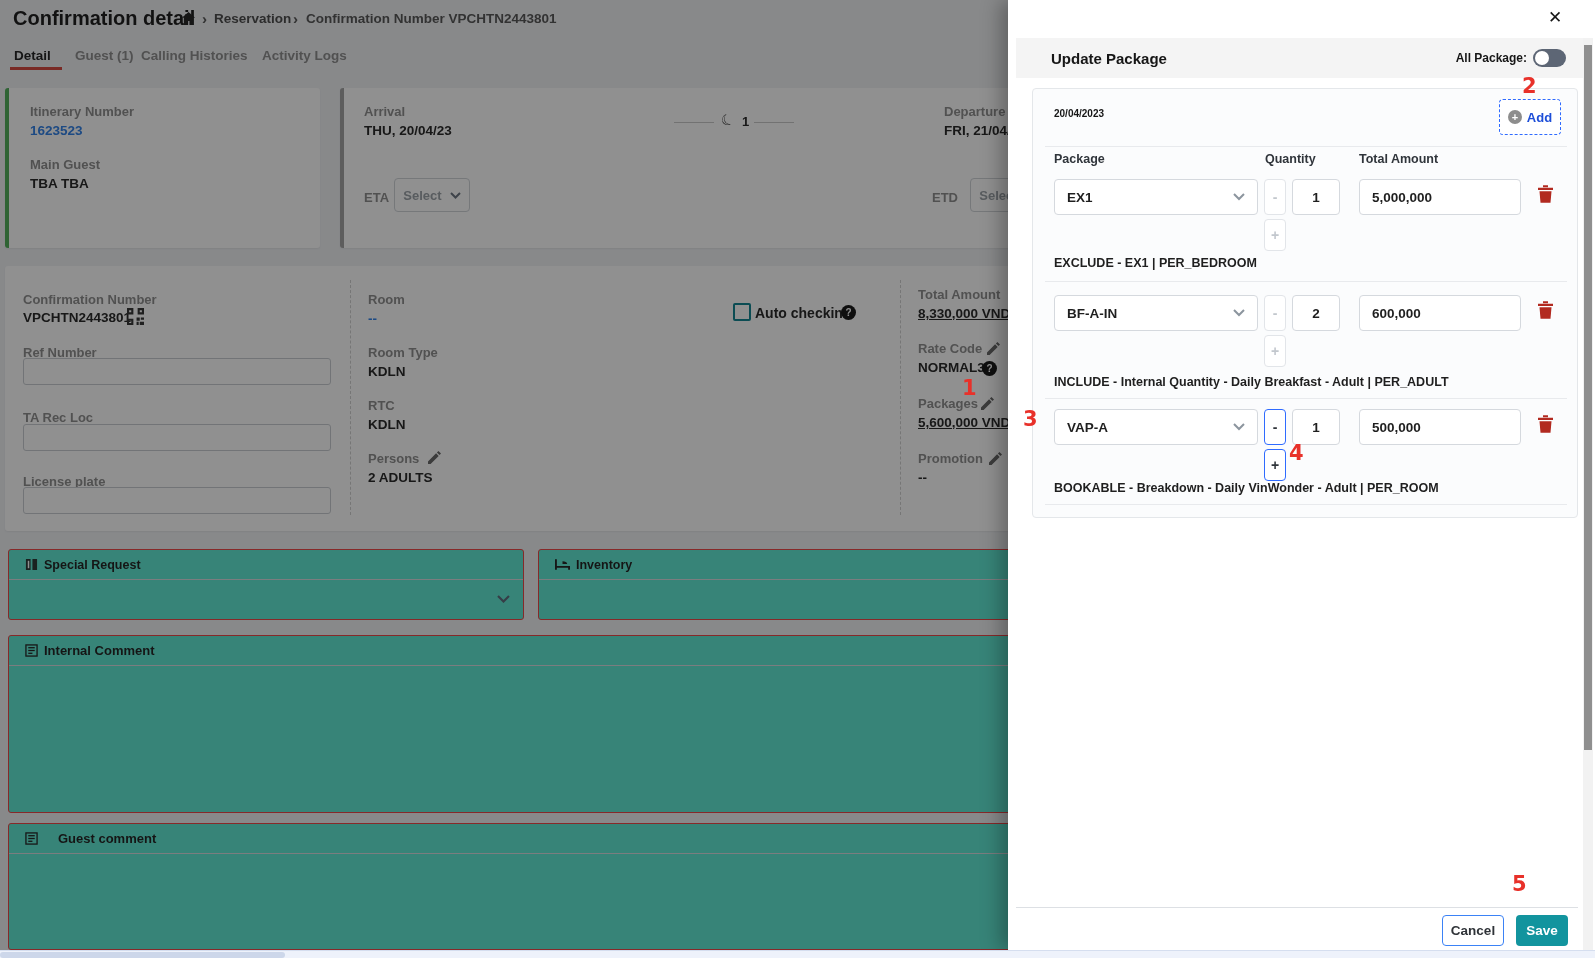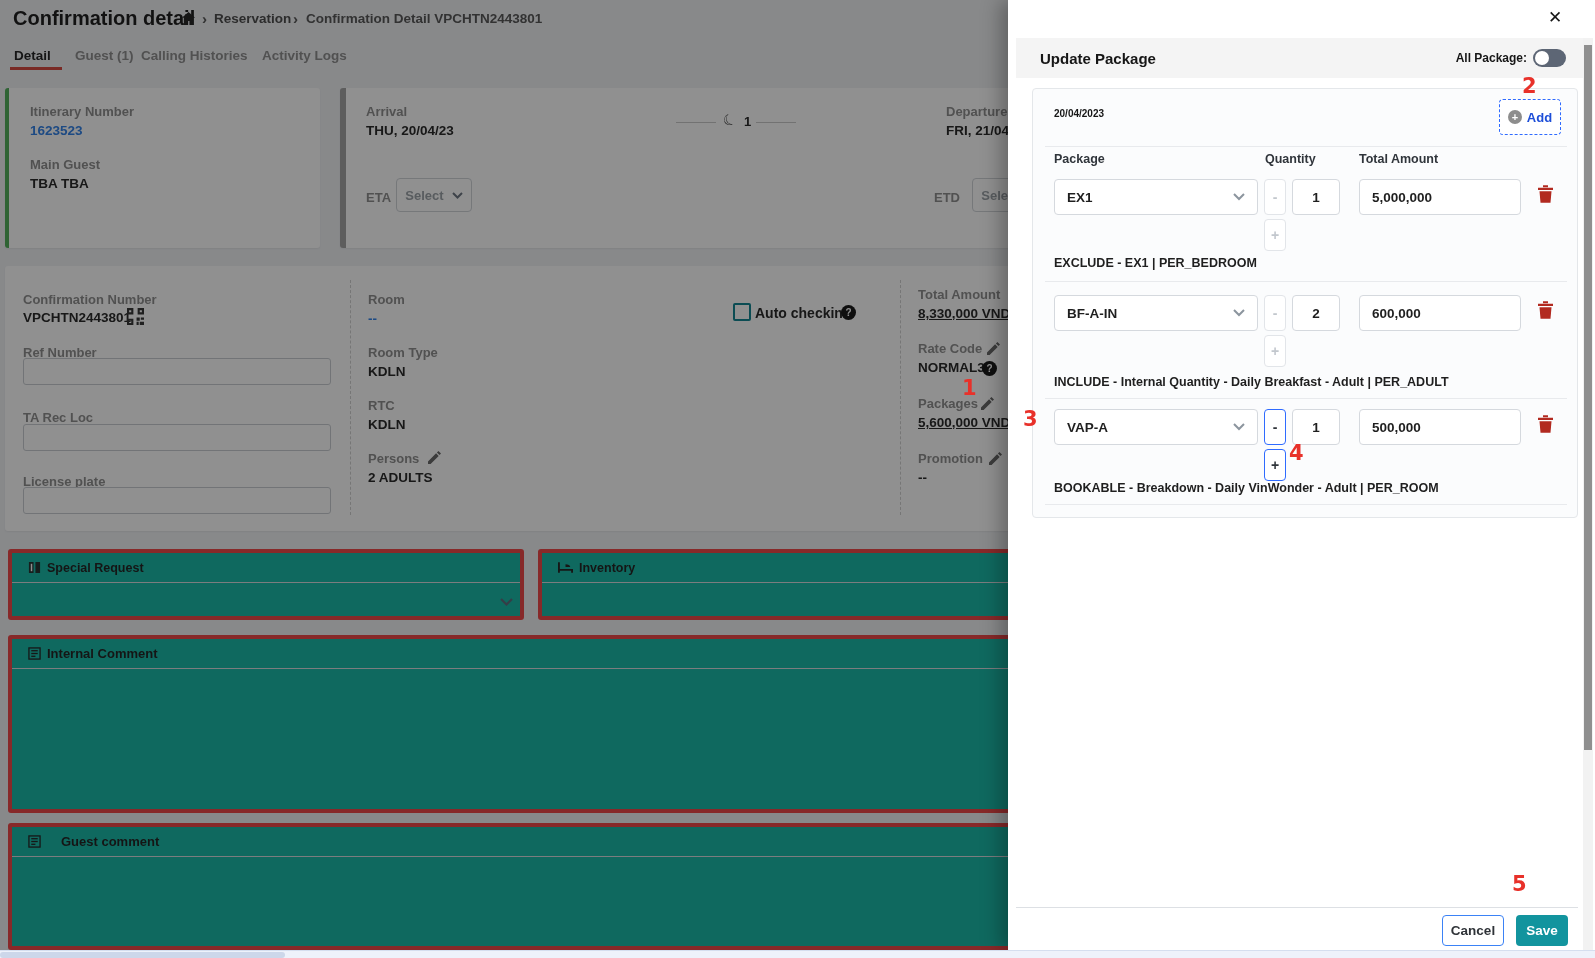--- a/index.html
+++ b/index.html
@@ -22,35 +22,35 @@
   .val-link { font-size:13.5px; font-weight:700; color:#2f80e8; }
   .val-underline { text-decoration:underline; }
   .inp { background:#fff; border:1px solid #c9cdd2; border-radius:3px; }
   .dash-v { border-left:1px dashed #cfcfcf; }
   .nline { height:1px; background:#c9c9c9; }
   .sel-lite { border:1px solid #cfd3d8; border-radius:4px; background:#fff; color:#9aa0a6;
               font-size:13px; font-weight:600; display:flex; align-items:center; gap:8px;
               justify-content:center; }
   .qbadge { width:15px; height:15px; border-radius:50%; background:#141414; color:#fff;
             font-size:10px; font-weight:700; display:flex; align-items:center; justify-content:center; }
-  .seccard { background:#14b8a6; border:4px solid #ef4444; border-radius:3px; }
+  .seccard { background:#5eead4; border:1px solid #ef4444; border-radius:3px; }
   .sechead { border-bottom:1px solid #d9dce0; display:flex; align-items:center; gap:6px; padding-left:16px; }
   .sechead .t { font-size:12.5px; font-weight:700; color:#1f1f1f; }
   .icn { color:#2b2b2b; display:inline-flex; }
 
   
   .overlay { position:absolute; left:0; top:0; width:1008px; height:950px;
              background:rgba(8,8,8,0.45); z-index:10; }
 
   
   .drawer { position:absolute; left:1008px; top:0; width:587px; height:950px; background:#ffffff;
             box-shadow:-8px 0 18px rgba(0,0,0,.28); z-index:20; }
   .d-head { position:absolute; left:8px; top:38px; width:570px; height:40px; background:#f4f4f4;
             display:flex; align-items:center; }
-  .d-title { font-size:15px; font-weight:600; color:#161616; margin-left:24px; }
+  .d-title { font-size:15px; font-weight:600; color:#161616; margin-left:35px; }
   .allpkg { font-size:12px; font-weight:700; color:#161616; }
   .toggle { width:33px; height:18px; border-radius:9px; background:#5d6675; position:relative; }
   .toggle .knob { position:absolute; left:2px; top:2px; width:14px; height:14px; border-radius:50%; background:#fff; }
   .d-card { position:absolute; left:24px; top:88px; width:546px; height:430px; background:#fbfcfd;
             border:1px solid #e4e7ea; border-radius:4px; }
   .d-date { font-size:10px; font-weight:700; color:#161616; }
   .add-btn { border:1.5px dashed #2f6bff; border-radius:4px; background:#fff; display:flex;
              align-items:center; justify-content:center; gap:5px; cursor:pointer; }
   .add-btn .pc { width:14px; height:14px; border-radius:50%; background:#8d8d8d; color:#fff; font-size:11px;
                  font-weight:700; display:flex; align-items:center; justify-content:center; line-height:1; }
@@ -91,36 +91,36 @@
 
   <div class="abs page-title" style="left:13px; top:7px;">Confirmation detail</div>
   <span class="abs icn" style="left:181px; top:11px;">
     <svg width="15" height="15" viewBox="0 0 16 16" fill="#222">
         <path d="M8 1 1 7.2h2V15h4v-4.4h2V15h4V7.2h2z"></path>
       </svg>
   </span>
   <span class="abs crumb-sep" style="left:202px; top:10px;">›</span>
   <span class="abs crumb" style="left:214px; top:11px;">Reservation</span>
   <span class="abs crumb-sep" style="left:293px; top:10px;">›</span>
-  <span class="abs crumb" style="left:306px; top:11px; color:#555;">Confirmation Detail VPCHTN2443801</span>
+  <span class="abs crumb" style="left:306px; top:11px; color:#555;">Confirmation Number VPCHTN2443801</span>
 
   <span class="abs tab active" style="left:14px; top:48px;">Detail</span>
   <div class="abs tab-underline" style="left:10px; top:67px; width:52px;"></div>
   <span class="abs tab" style="left:75px; top:48px;">Guest (1)</span>
   <span class="abs tab" style="left:141px; top:48px;">Calling Histories</span>
   <span class="abs tab" style="left:262px; top:48px;">Activity Logs</span>
 
   <div class="abs card" style="left:5px; top:88px; width:315px; height:160px; border-left:4px solid #4fae58;">
     <div class="abs lbl" style="left:21px; top:16px;">Itinerary Number</div>
     <div class="abs val-link" style="left:21px; top:35px;">1623523</div>
     <div class="abs lbl" style="left:21px; top:69px;">Main Guest</div>
     <div class="abs val" style="left:21px; top:88px;">TBA TBA</div>
   </div>
 
-  <div class="abs card" style="left:340px; top:88px; width:860px; height:160px; border-left:6px solid #a3a3a3;">
+  <div class="abs card" style="left:340px; top:88px; width:860px; height:160px; border-left:4px solid #a3a3a3;">
     <div class="abs lbl" style="left:20px; top:16px;">Arrival</div>
     <div class="abs val" style="left:20px; top:35px;">THU, 20/04/23</div>
 
     <div class="abs nline" style="left:330px; top:34px; width:40px;"></div>
     <span class="abs" style="left:377px; top:23px; font-size:15px; color:#3a3a3a; transform:rotate(-22deg);">☾</span>
     <span class="abs" style="left:398px; top:26px; font-size:13px; font-weight:700; color:#262626;">1</span>
     <div class="abs nline" style="left:410px; top:34px; width:40px;"></div>
 
     <div class="abs lbl" style="left:600px; top:16px;">Departure</div>
     <div class="abs val" style="left:600px; top:35px;">FRI, 21/04/23</div>

